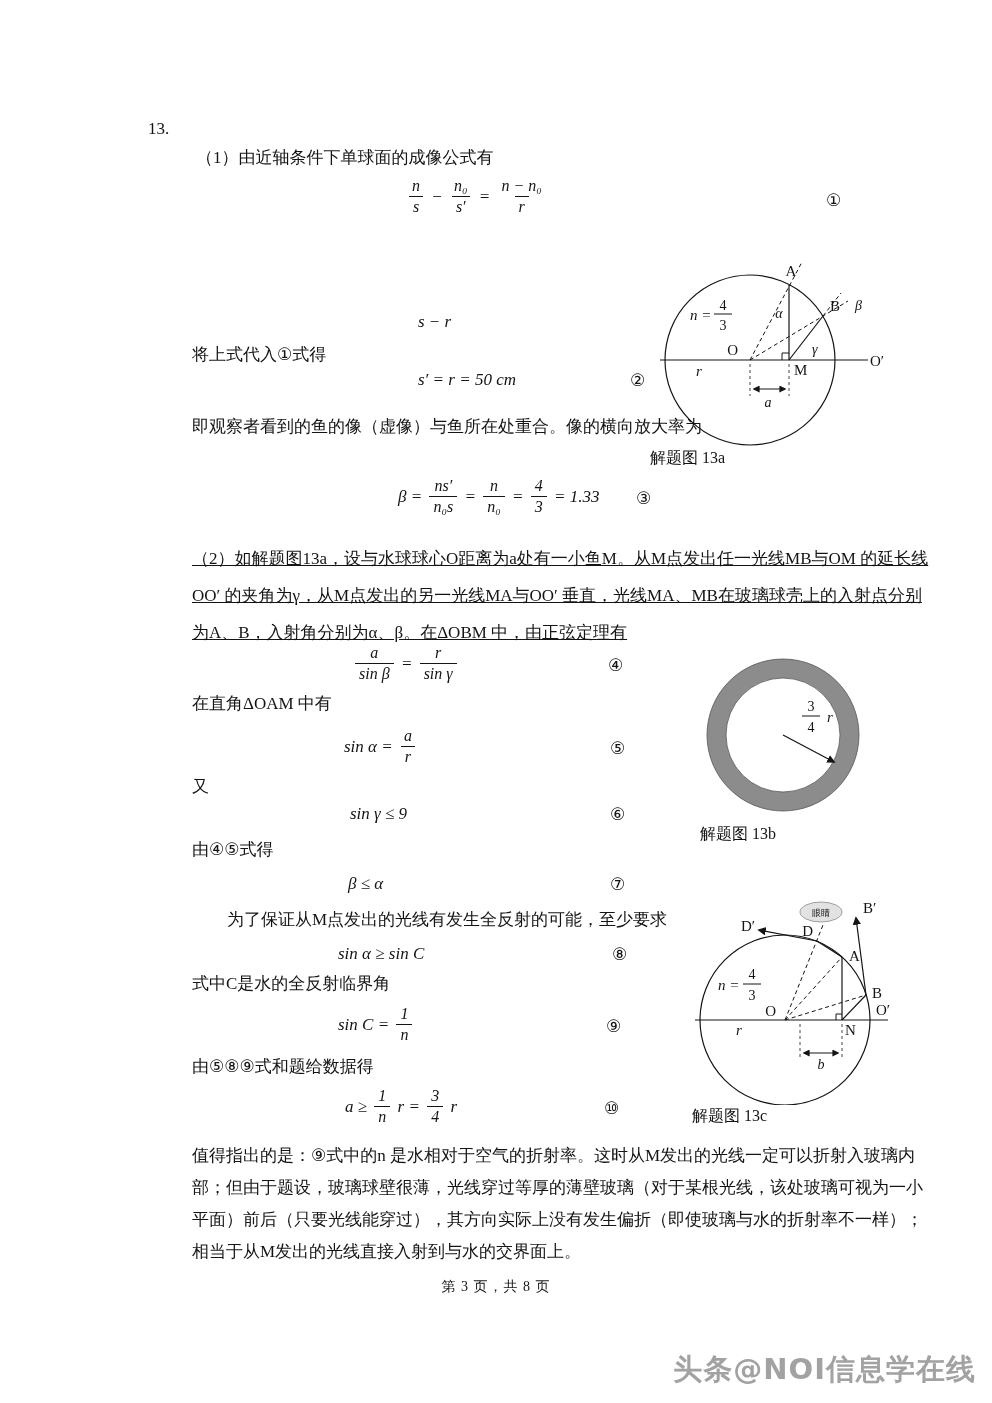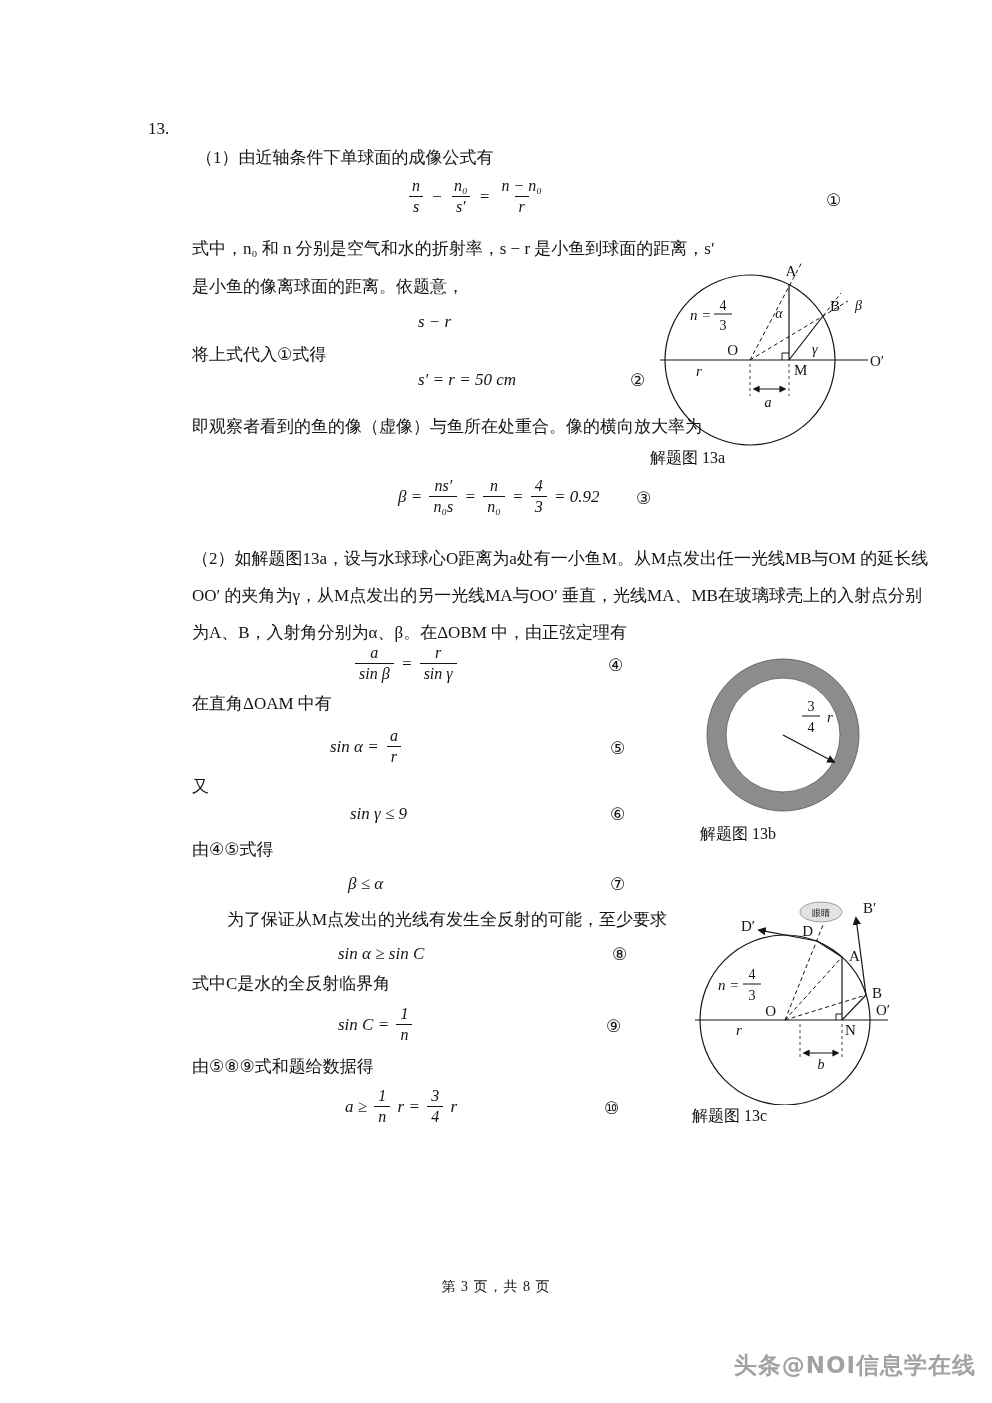--- a/index.html
+++ b/index.html
@@ -6,33 +6,33 @@
   html,body { background:#ffffff; }
   .page {
     position:relative; width:992px; height:1403px; margin:0 auto;
     background:#ffffff; color:#141414; overflow:hidden;
     font-family:"Liberation Serif","DejaVu Serif","DejaVu Sans",serif;
   }
   .abs { position:absolute; }
   .txt { font-size:17px; line-height:1.4;text-align:right; }
   .para { font-size:17px;margin-left:44px; }
   .lh38 { line-height:38px; }
-  .lh37 { line-height:37px; }
+  .lh37 { line-height:37px;text-decoration:underline; }
   .lh32 { line-height:32px; }
   .formula { display:flex; align-items:center; font-size:17px; font-style:italic; }
   .formula .ft { white-space:pre; }
   .frac { display:inline-flex; flex-direction:column; align-items:center; margin:0 3px; font-size:16px; }
   .frac .num { padding:0 4px; line-height:1.25; }
   .frac .den { padding:0 4px; line-height:1.25; border-top:1px solid #141414; }
   .tag { font-size:17px; font-style:normal; font-family:"DejaVu Sans","Liberation Sans",sans-serif; }
   .caption { font-size:16px; }
   .footer { font-size:14px; text-align:center; letter-spacing:1px; }
   .watermark {
     font-family:"DejaVu Sans","Liberation Sans",sans-serif;
-    font-weight:bold; font-size:23px; color:#a2a2a2; letter-spacing:1px;margin-left:22px;
+    font-weight:bold; font-size:29px; color:#a2a2a2; letter-spacing:1px;margin-left:22px;
   }
   svg text { font-family:"Liberation Serif","DejaVu Serif","DejaVu Sans",serif; fill:#141414; }
 </style>
 </head>
 <body>
 
 <div class="page">
 
   <div class="abs txt" style="left:148px;top:117px">13.</div>
   <div class="abs para" style="left:152px;top:146px">（1）由近轴条件下单球面的成像公式有</div>
@@ -48,21 +48,20 @@
         <span class="den">s′</span>
       </span>
       <span class="ft"> = </span>
       <span class="frac">
         <span class="num">n − n₀</span>
         <span class="den">r</span>
       </span>
     </div>
   <div class="abs tag" style="left:826px;top:190px">①</div>
 
-  <div class="abs para lh38" style="left:148px;top:230px;width:525px">式中，n₀ 和 n 分别是空气和水的折射率，s − r 是小鱼到球面的距离，s′ 是小鱼的像离球面的距离。依题意，</div>
 
   <div class="abs formula" style="left:418px;top:312px">
       <span class="ft">s − r</span>
     </div>
 
   <div class="abs para" style="left:148px;top:343px">将上式代入①式得</div>
 
   <div class="abs formula" style="left:418px;top:370px">
       <span class="ft">s′ = r = 50 cm</span>
     </div>
@@ -79,42 +78,42 @@
       <span class="ft"> = </span>
       <span class="frac">
         <span class="num">n</span>
         <span class="den">n₀</span>
       </span>
       <span class="ft"> = </span>
       <span class="frac">
         <span class="num">4</span>
         <span class="den">3</span>
       </span>
-      <span class="ft"> = 0.92</span>
+      <span class="ft"> = 1.33</span>
     </div>
   <div class="abs tag" style="left:636px;top:488px">③</div>
 
   <div class="abs para lh37" style="left:148px;top:540px;width:740px">（2）如解题图13a，设与水球球心O距离为a处有一小鱼M。从M点发出任一光线MB与OM 的延长线OO′ 的夹角为γ，从M点发出的另一光线MA与OO′ 垂直，光线MA、MB在玻璃球壳上的入射点分别为A、B，入射角分别为α、β。在ΔOBM 中，由正弦定理有</div>
 
   <div class="abs formula" style="left:352px;top:643px">
       <span class="frac">
         <span class="num">a</span>
         <span class="den">sin β</span>
       </span>
       <span class="ft"> = </span>
       <span class="frac">
         <span class="num">r</span>
         <span class="den">sin γ</span>
       </span>
     </div>
   <div class="abs tag" style="left:608px;top:655px">④</div>
 
   <div class="abs para" style="left:148px;top:692px">在直角ΔOAM 中有</div>
 
-  <div class="abs formula" style="left:330px;top:726px">
+  <div class="abs formula" style="left:344px;top:726px">
       <span class="ft">sin α = </span>
       <span class="frac">
         <span class="num">a</span>
         <span class="den">r</span>
       </span>
     </div>
   <div class="abs tag" style="left:610px;top:738px">⑤</div>
 
   <div class="abs para" style="left:148px;top:775px">又</div>
 
@@ -158,20 +157,21 @@
       </span>
       <span class="ft"> r = </span>
       <span class="frac">
         <span class="num">3</span>
         <span class="den">4</span>
       </span>
       <span class="ft"> r</span>
     </div>
   <div class="abs tag" style="left:604px;top:1098px">⑩</div>
 
+  <div class="abs para lh32" style="left:148px;top:1140px;width:740px">值得指出的是：⑨式中的n 是水相对于空气的折射率。这时从M发出的光线一定可以折射入玻璃内部；但由于题设，玻璃球壁很薄，光线穿过等厚的薄壁玻璃（对于某根光线，该处玻璃可视为一小平面）前后（只要光线能穿过），其方向实际上没有发生偏折（即使玻璃与水的折射率不一样）；相当于从M发出的光线直接入射到与水的交界面上。</div>
 
   <svg class="abs" style="left:650px;top:252px" width="245" height="196" viewBox="0 0 245 196">
     <defs>
       <marker id="ar-a" viewBox="0 0 10 10" refX="8" refY="5" markerWidth="7" markerHeight="7" orient="auto-start-reverse">
         <path d="M0,0 L10,5 L0,10 z" fill="#141414"></path>
       </marker>
     </defs>
     <g>
       <circle cx="100" cy="108" r="85" fill="none" stroke="#141414" stroke-width="1.2"></circle>
       <line x1="10" y1="108" x2="218" y2="108" stroke="#141414" stroke-width="1.2"></line>

